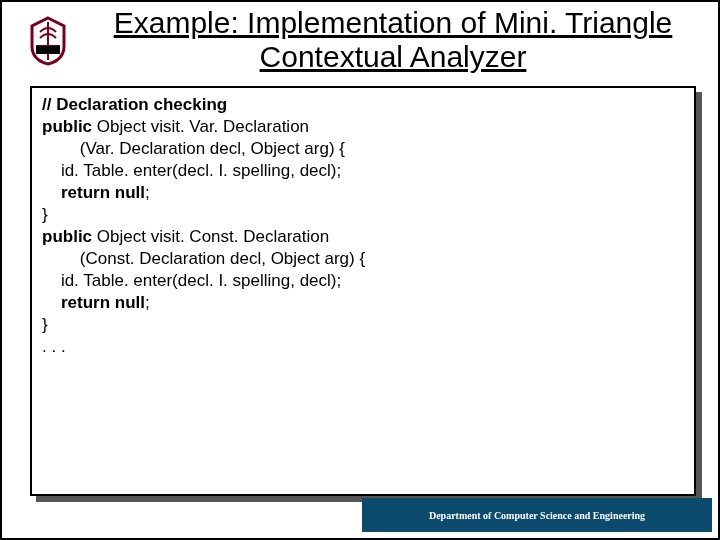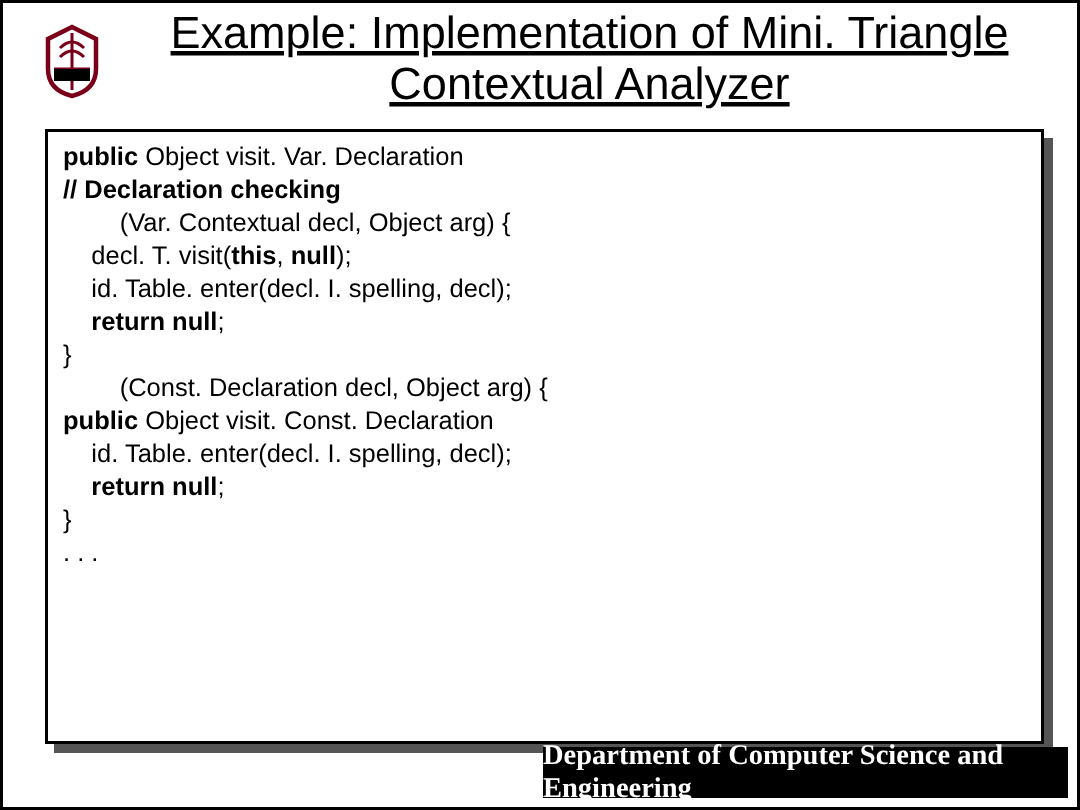--- a/index.html
+++ b/index.html
@@ -73,26 +73,26 @@
     font-family: "Times New Roman", Times, serif;
     letter-spacing: 0.5px;
     text-decoration: line-through;
   }
   .footer-right-box {
     position: absolute;
     right: 6px;
     bottom: 6px;
     width: 350px;
     height: 34px;
-    background: #000000;
+    background: #0c4a6e;
     color: #fff;
     display: flex;
     align-items: center;
     justify-content: center;
-    font-size: 19px;
+    font-size: 10px;
     font-weight: bold;
     font-family: "Times New Roman", Times, serif;
   }
 </style>
 </head>
 <body>
 
 <div class="slide">
 
   <div class="logo">
@@ -104,30 +104,29 @@
       <path d="M10 30 L34 30" stroke="#7a0019" stroke-width="2"></path>
       <rect x="10" y="30" width="24" height="8" fill="#000"></rect>
     </svg>
   </div>
 
   <div class="title">Example: Implementation of Mini. Triangle Contextual Analyzer</div>
 
   <div class="code-box-shadow"></div>
 
   <div class="code-box">
+    <div class="line"><span class="b">// Declaration checking</span></div>
     <div class="line"><span class="b">public </span><span>Object visit. Var. Declaration</span></div>
-    <div class="line"><span class="b">// Declaration checking</span></div>
-    <div class="line"><span>        (Var. Contextual decl, Object arg) {</span></div>
-    <div class="line"><span>    decl. T. visit(</span><span class="b">this</span><span>, </span><span class="b">null</span><span>);</span></div>
+    <div class="line"><span>        (Var. Declaration decl, Object arg) {</span></div>
     <div class="line"><span>    id. Table. enter(decl. I. spelling, decl);</span></div>
     <div class="line"><span>    </span><span class="b">return null</span><span>;</span></div>
     <div class="line"><span>}</span></div>
     <div class="line"><span></span></div>
+    <div class="line"><span class="b">public </span><span>Object visit. Const. Declaration</span></div>
     <div class="line"><span>        (Const. Declaration decl, Object arg) {</span></div>
-    <div class="line"><span class="b">public </span><span>Object visit. Const. Declaration</span></div>
     <div class="line"><span>    id. Table. enter(decl. I. spelling, decl);</span></div>
     <div class="line"><span>    </span><span class="b">return null</span><span>;</span></div>
     <div class="line"><span>}</span></div>
     <div class="line"><span>. . .</span></div>
   </div>
 
 
   <div class="footer-right-box">
     <span>Department of Computer Science and Engineering</span>
   </div>

